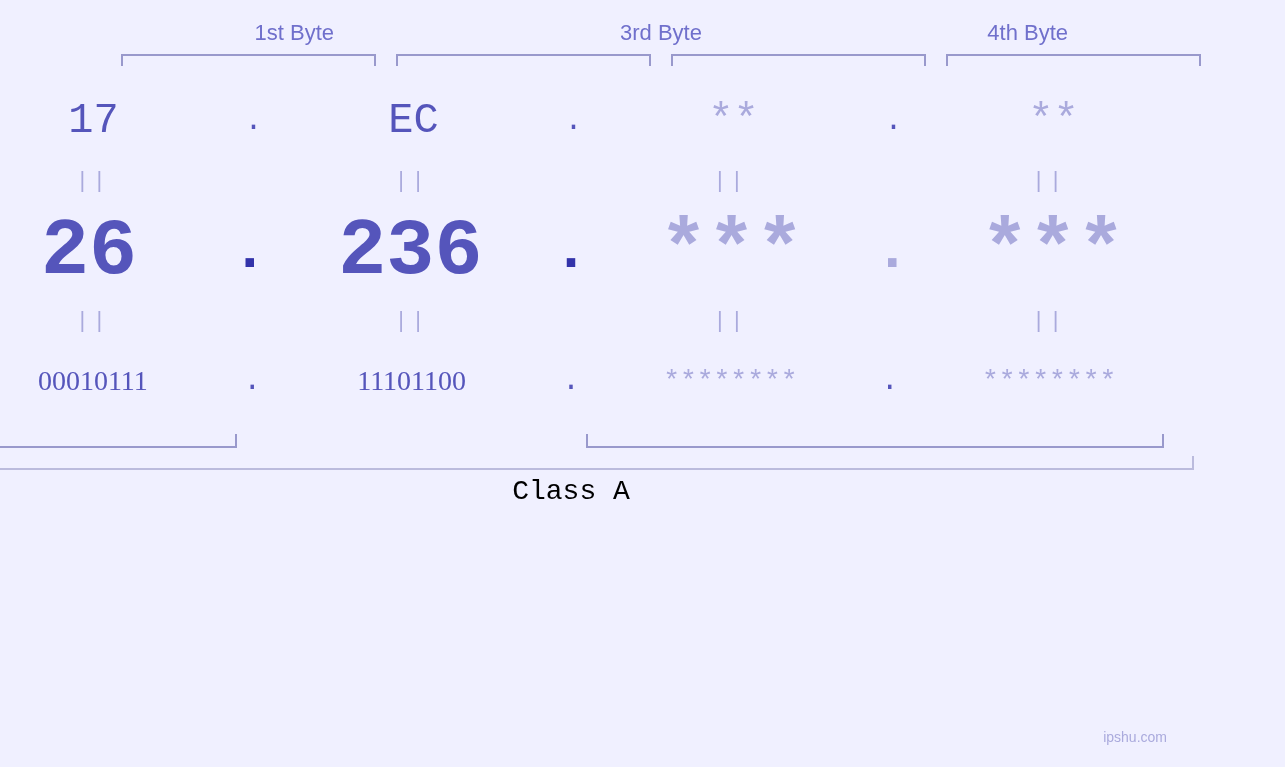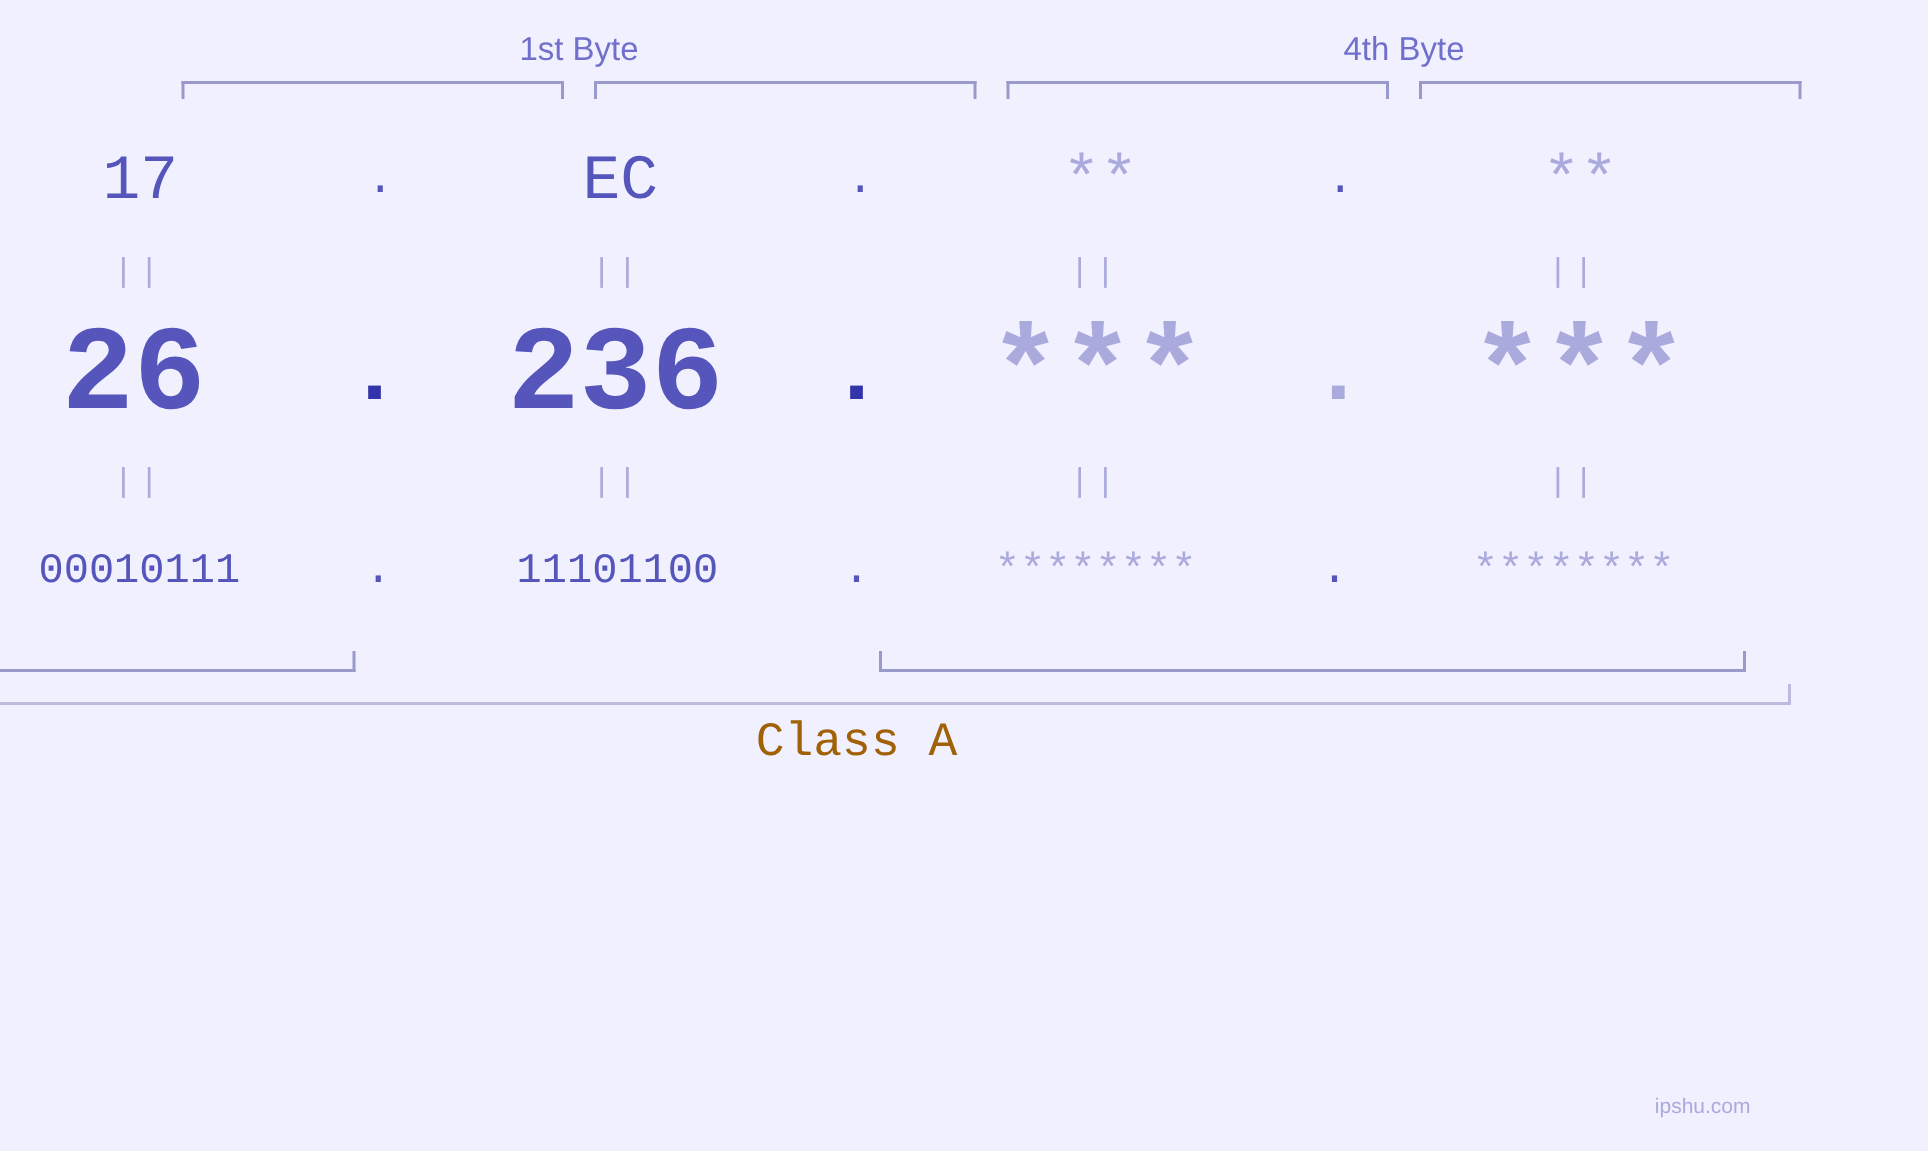--- a/index.html
+++ b/index.html
@@ -128,20 +128,21 @@
     }
 
     .dec-value {
       font-size: 80px;
       font-weight: bold;
     }
 
     .bin-value {
       font-size: 28px;
       font-weight: normal;
+      font-family: Liberation Serif, serif;
     }
 
     .asterisk-hex {
       font-size: 42px;
       color: #aaaadd;
     }
 
     .asterisk-dec {
       font-size: 80px;
       font-weight: bold;
@@ -214,20 +215,21 @@
       font-family: Arial, sans-serif;
     }
   </style>
 </head>
 <body>
 
 <div class="container">
 
   <div class="byte-headers">
     <div class="byte-header">1st Byte</div>
+    <div class="byte-header">3rd Byte</div>
     <div class="byte-header">4th Byte</div>
   </div>
 
   <div class="bracket-row">
     <div class="bracket"></div>
     <div class="bracket"></div>
     <div class="bracket"></div>
     <div class="bracket"></div>
   </div>
 
@@ -328,21 +330,21 @@
         <div style="width:30px; flex-shrink:0;"></div>
         <div style="flex:0;"></div>
       </div>
 
 
       <div style="padding-right:40px; margin-top:8px;">
         <div style="width:100%; height:14px; border:2px solid #bbbbdd; border-top:none;"></div>
       </div>
 
       <div style="padding-right:40px; margin-top:6px; text-align:center;">
-        <span style="color:#a16207; font-size:32px; font-weight:normal;">Class A</span>
+        <span style="color:#000000; font-size:28px; font-weight:normal;">Class A</span>
       </div>
 
     </div>
   </div>
 
   <div class="watermark">ipshu.com</div>
 
 </div>
 
 </body></html>

